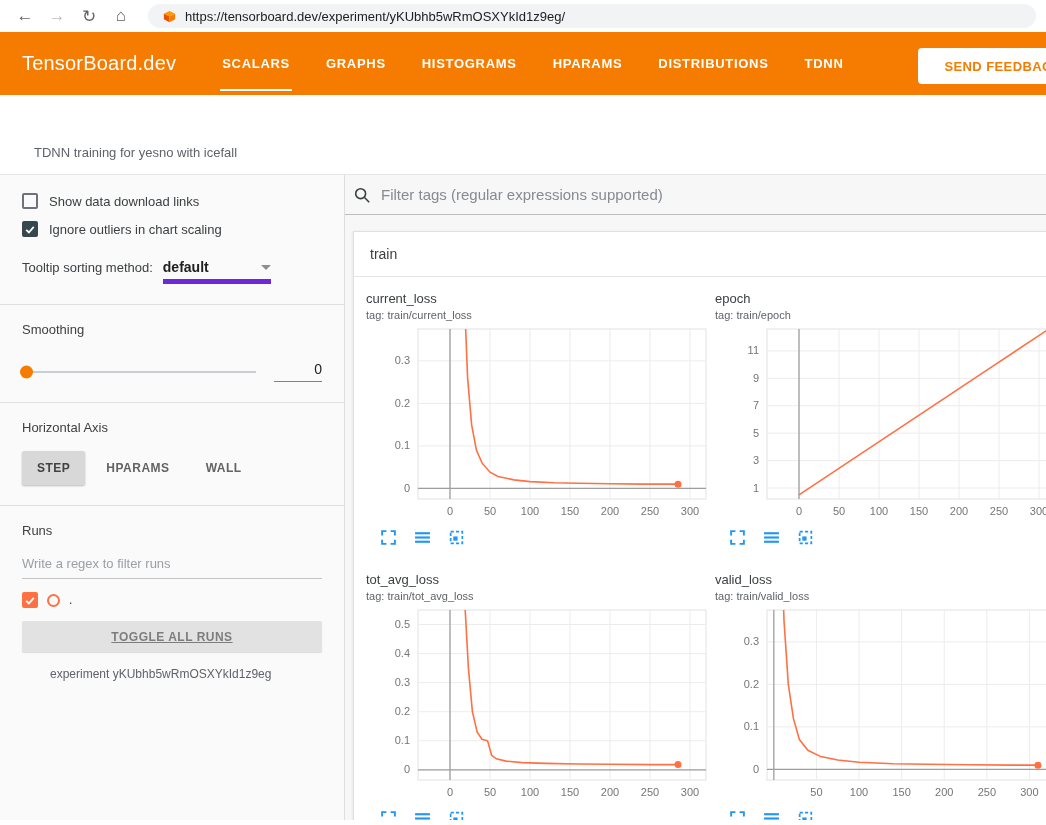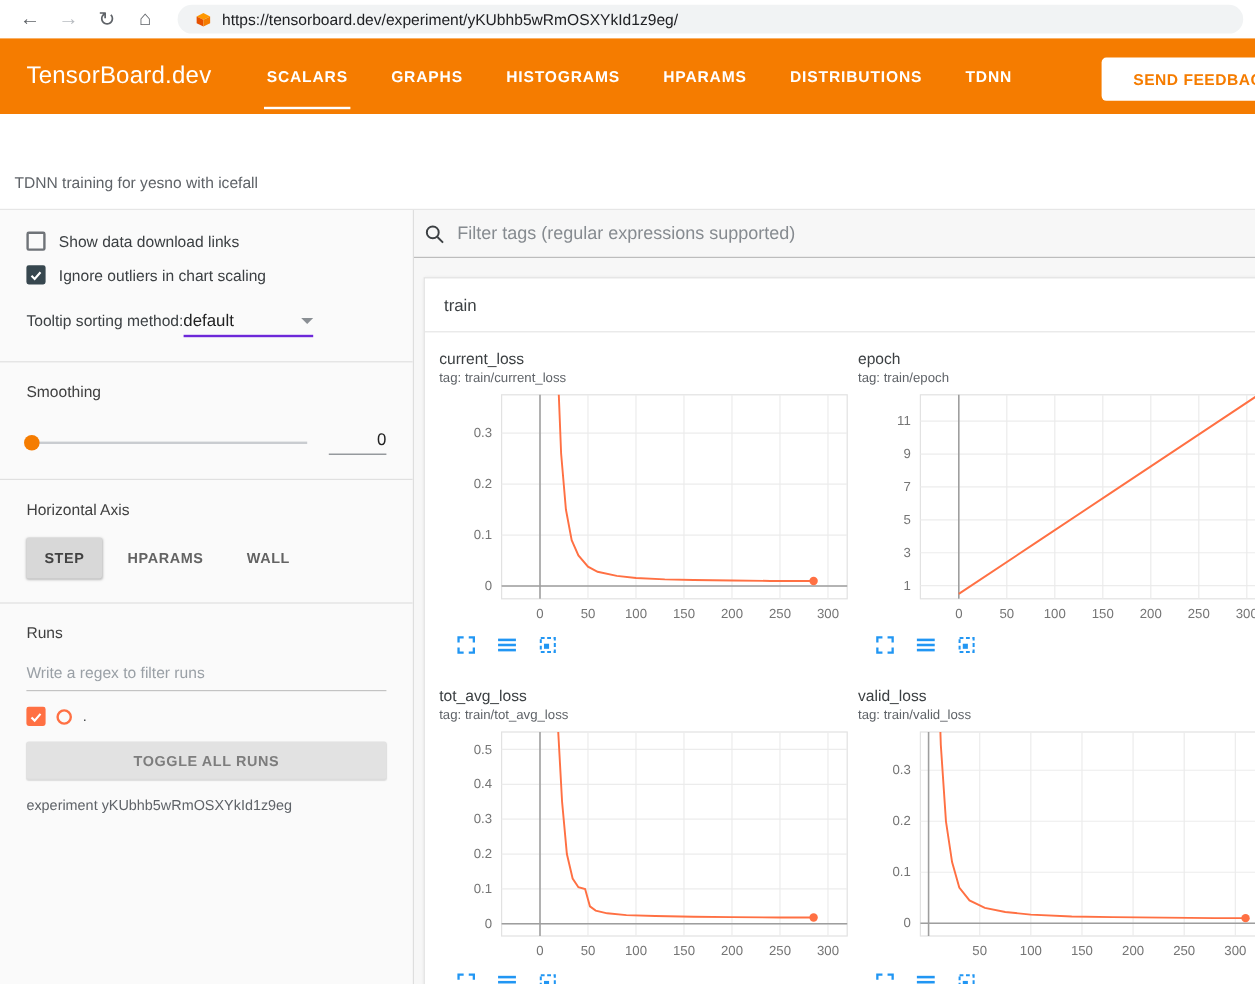--- a/index.html
+++ b/index.html
@@ -22,39 +22,39 @@
   .brand { color:#fff; font-size:20px; font-weight:500; margin-right:46px; align-self:center; letter-spacing:0.2px; }
   .tabs { display:flex; gap:36px; }
   .tab { color:#fff; font-size:13px; font-weight:700; letter-spacing:0.7px; display:flex; align-items:center;
          position:relative; cursor:pointer; }
   .tab.active::after { content:""; position:absolute; left:-2px; right:-2px; bottom:4px; height:2px; background:#fff; }
   .feedback-btn { position:absolute; left:918px; top:16px; width:170px; height:36px; background:#fff;
                   color:var(--accent,#f57c00); font-size:13px; font-weight:700; letter-spacing:0.4px;
                   border:none; border-radius:4px; font-family:inherit; cursor:pointer; }
 
   
-  .subheader { height:80px; background:#fff; display:flex; align-items:flex-end; padding:0 0 14px 12px;
+  .subheader { height:80px; background:#fff; display:flex; align-items:flex-end; padding:0 0 14px 34px;
                font-size:13px; color:#5f6368; border-bottom:1px solid #e6e6e6; }
 
   
   .content { display:flex; height:645px; }
 
   
   .sidebar { width:345px; min-width:345px; background:#fafafa; border-right:1px solid #dedede;
              padding:18px 22px 0; overflow:hidden; }
   .check-row { display:flex; align-items:center; gap:11px; margin-bottom:12px; font-size:13px; color:#3c4043; }
   .checkbox { width:16px; height:16px; border:2px solid #6f7378; border-radius:2px; background:transparent;
               flex:none; cursor:pointer; display:flex; align-items:center; justify-content:center; }
   .checkbox svg { display:none; width:13px; height:13px; }
   .checkbox.checked { background:var(--checkbox-dark,#37474f); border-color:var(--checkbox-dark,#37474f); }
   .checkbox.checked svg { display:block; }
   .checkbox.run-check.checked { background:var(--run-color,#ff7043); border-color:var(--run-color,#ff7043); }
-  .tooltip-row { display:flex; align-items:baseline; margin-top:22px; font-size:13px; color:#3c4043; }
+  .tooltip-row { display:flex; align-items:baseline; gap:10px; margin-top:22px; font-size:13px; color:#3c4043; }
   .dropdown { display:flex; align-items:center; justify-content:space-between; width:108px; cursor:pointer;
-              border-bottom:2px solid #6d28d9; padding-bottom:4px; }
+              border-bottom:5px solid #6d28d9; padding-bottom:4px;font-weight:bold; }
   .dropdown .val { font-size:14px; color:#212121; }
   .caret { width:0; height:0; border-left:5px solid transparent; border-right:5px solid transparent;
            border-top:5px solid #8a8f94; }
   .divider { height:1px; background:#e0e0e0; margin:20px -22px 0; }
   .side-label { font-size:13px; color:#404040; margin-top:17px; }
   .slider-row { display:flex; align-items:center; gap:18px; margin-top:24px; }
   .slider { flex:1; height:2px; background:#c9ccd0; position:relative; cursor:pointer; }
   .slider-thumb { position:absolute; left:-2px; top:50%; transform:translateY(-50%); width:13px; height:13px;
                   border-radius:50%; background:var(--accent,#f57c00); cursor:grab; }
   .slider-value { width:48px; text-align:right; font-size:14px; color:#212121; border-bottom:1px solid #7d8287;
@@ -64,22 +64,22 @@
               background:transparent; border:none; border-radius:2px; padding:10px 15px; cursor:pointer; }
   .axis-btn.active { background:#d8d8d8; color:#424242; box-shadow:0 1px 2px rgba(0,0,0,0.25); }
   .regex-input { width:100%; margin-top:14px; border:none; border-bottom:1px solid #c3c3c3; background:transparent;
                  font-family:inherit; font-size:13px; color:#212121; padding:4px 0 7px; outline:none; }
   .regex-input::placeholder { color:#9aa0a6; }
   .run-row { display:flex; align-items:center; gap:9px; margin-top:13px; font-size:12px; color:#3c4043; }
   .run-swatch { width:13px; height:13px; border-radius:50%; border:2px solid var(--run-color,#ff7043);
                 background:transparent; flex:none; cursor:pointer; }
   .toggle-all { width:100%; margin-top:13px; height:31px; background:#e2e2e2; border:none; border-radius:2px;
                 font-family:inherit; font-size:12px; font-weight:700; letter-spacing:0.5px; color:#7d7d7d;
-                cursor:pointer; box-shadow:0 1px 1px rgba(0,0,0,0.12); }
-  .exp-caption { margin-top:15px; font-size:12px; color:#5f6368; }
+                cursor:pointer; box-shadow:0 1px 1px rgba(0,0,0,0.12);text-decoration:underline; }
+  .exp-caption { margin-top:15px; font-size:12px; color:#5f6368;margin-left:28px; }
 
   
   .main { flex:1; background:#f7f7f7; overflow:hidden; }
   .filter-row { height:40px; display:flex; align-items:center; gap:10px; padding:0 4px 0 8px;
                 border-bottom:1px solid #bdbdbd; }
   .filter-input { flex:1; border:none; background:transparent; font-family:inherit; font-size:15px;
                   color:#202124; outline:none; }
   .filter-input::placeholder { color:#868b90; }
   .card { margin:16px 0 0 8px; width:762px; background:#fff; border:1px solid #e0e0e0;
           box-shadow:0 1px 3px rgba(0,0,0,0.1); }

